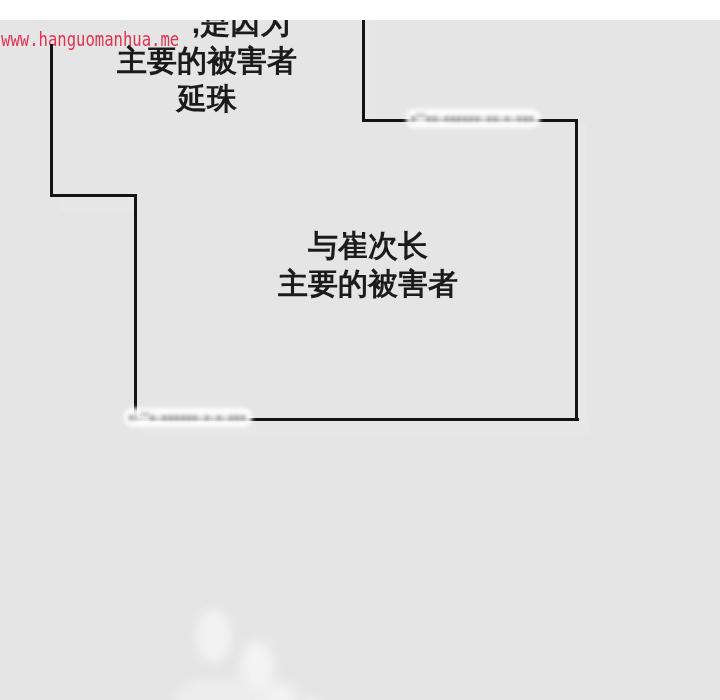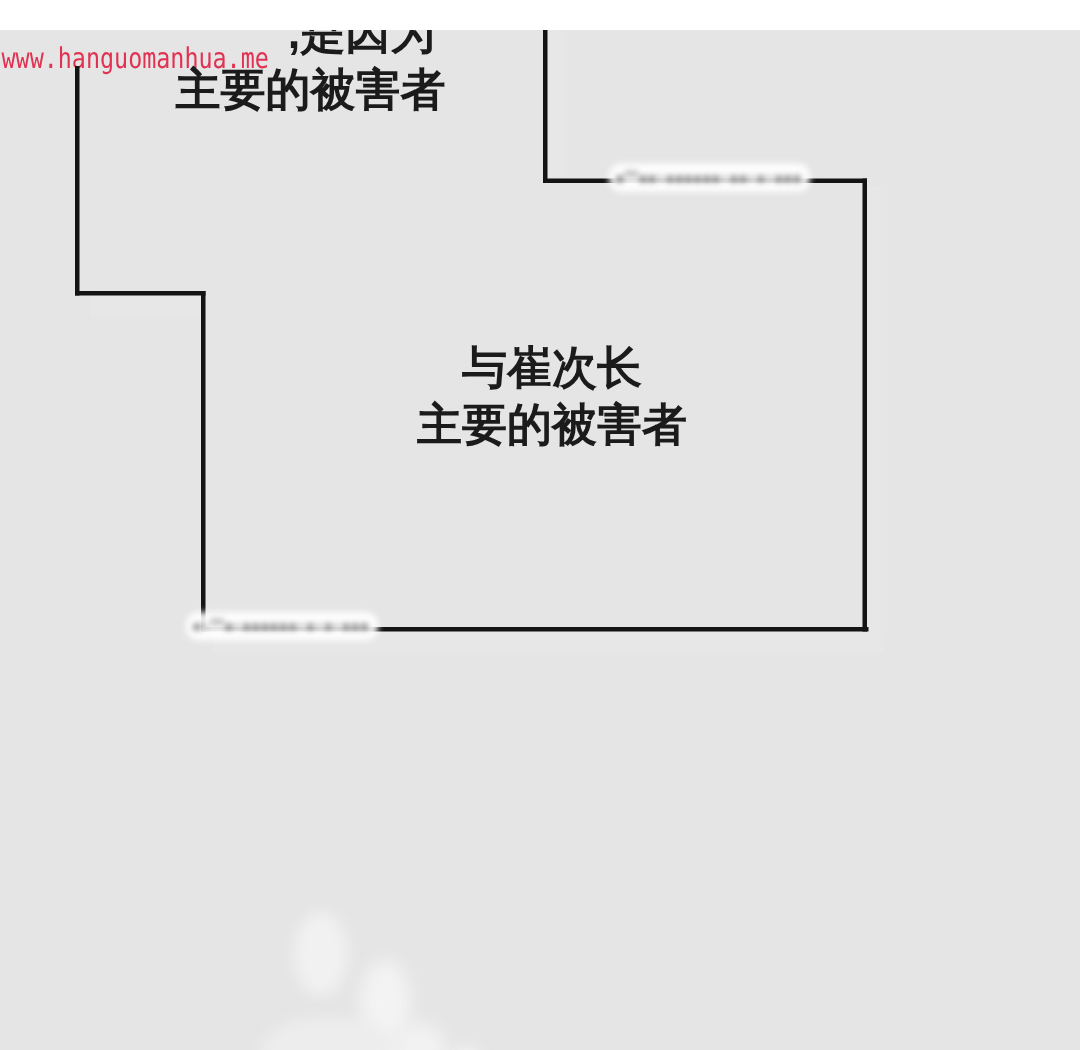--- a/index.html
+++ b/index.html
@@ -83,20 +83,21 @@
 </head>
 <body>
 
 <div class="page">
 
   <div class="watermark">www.hanguomanhua.me</div>
 
   <div class="speech speech-top">
     <div><span class="l1">,是因为</span></div>
     <div>主要的被害者</div>
+    <div>延珠</div>
   </div>
 
   <div class="pshadow" style="left:60px; top:177px; width:76px; height:14px;"></div>
   <div class="pshadow" style="left:365px; top:0px; width:11px; height:98px;"></div>
   <div class="pshadow" style="left:578px; top:104px; width:9px; height:300px;"></div>
   <div class="pshadow" style="left:142px; top:401px; width:447px; height:14px;"></div>
 
   <div class="pline" style="left:50px; top:24px; width:3px; height:153px;"></div>
   <div class="pline" style="left:50px; top:174px; width:87px; height:3px;"></div>
   <div class="pline" style="left:134px; top:174px; width:3px; height:227px;"></div>

